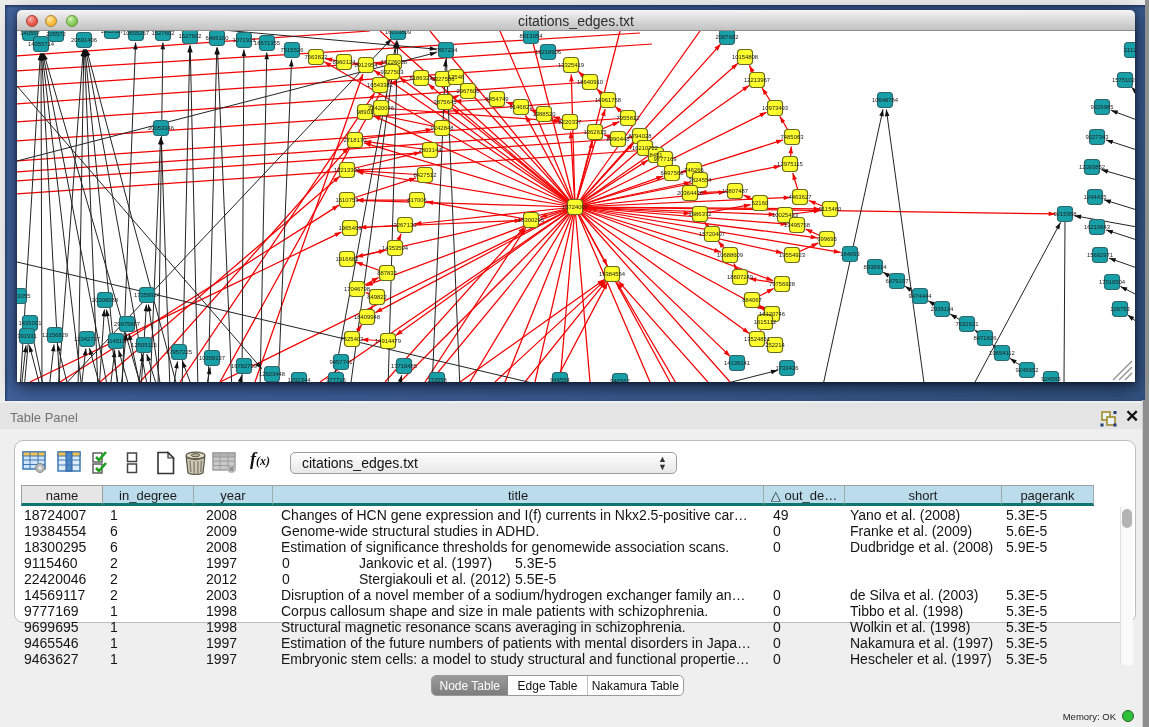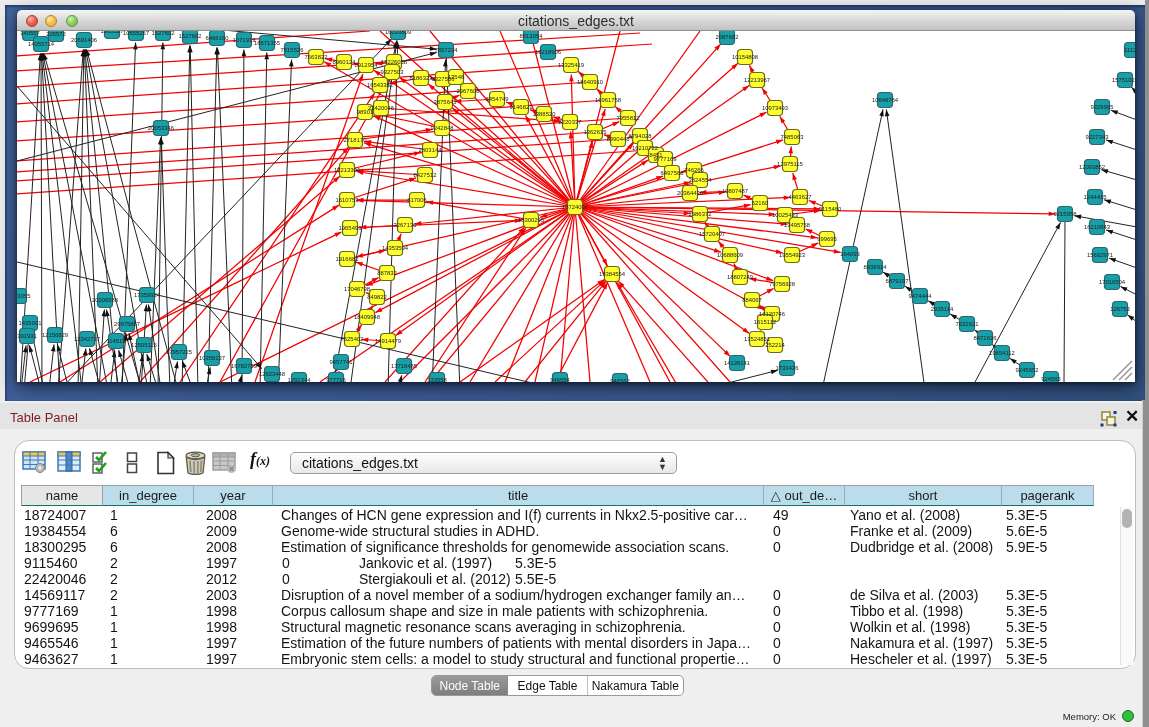--- a/index.html
+++ b/index.html
@@ -8,28 +8,28 @@
 .tbar{position:absolute;left:0;top:0;width:100%;height:21px;border-radius:5px 5px 0 0;background:linear-gradient(#f5f5f5,#dcdcdc 45%,#c2c2c2);border-bottom:1px solid #8e8e8e}
 .tbar .title{position:absolute;width:100%;text-align:center;top:3px;font-size:14px;color:#2c2c2c}
 .tl{position:absolute;top:5px;width:12px;height:12px;border-radius:50%}
 .tl.r{left:9px;background:radial-gradient(circle at 35% 30%,#f9b4ab,#ea5f52 50%,#d9402f);border:1px solid #ac3a2e}
 .tl.y{left:28px;background:radial-gradient(circle at 35% 30%,#fde7a9,#f7bf46 50%,#eba420);border:1px solid #ae812e}
 .tl.g{left:49px;background:radial-gradient(circle at 35% 30%,#d6efb8,#92d268 45%,#5fb53a);border:1px solid #61992f}
 .canvas{position:absolute;left:0;top:21px;width:1118px;height:351px;background:#fff;overflow:hidden}
 .rstrip{position:absolute;left:1145px;top:0;width:4px;height:400px;background:#8f8f8f}
 .panel{position:absolute;left:0;top:401px;width:1142px;height:326px;background:#efefef}
 .phead{position:absolute;left:0;top:2px;width:100%;height:26px;background:#e4e4e4}
-.phead .t{position:absolute;left:10px;top:7px;font-size:13px;color:#7f1d1d}
+.phead .t{position:absolute;left:10px;top:7px;font-size:13px;color:#737373}
 .px{position:absolute;top:3px;font-weight:bold;color:#111}
-.container{position:absolute;left:14px;top:39px;width:1122px;height:229px;background:#fff;border:1px solid #bdbdbd;border-radius:15px}
+.container{position:absolute;left:14px;top:39px;width:1122px;height:183px;background:#fff;border:1px solid #bdbdbd;border-radius:9px}
 .toolbar{position:absolute;left:0;top:0;width:100%;height:42px}
 .combo{position:absolute;left:275px;top:11px;width:387px;height:22px;border:1px solid #9c9c9c;border-radius:5px;background:linear-gradient(#fefefe,#e8e8e8);font-size:14px;color:#111;line-height:21px;padding-left:11px}
 .combo .ar{position:absolute;right:9px;top:2px;font-size:9px;color:#333;line-height:8px}
 .thead{position:absolute;left:6px;top:44px;height:21px;display:flex;font-size:13px;color:#1c1c1c}
-.thead div{border-top:1px solid #9f9f9f;border-bottom:1px solid #0f766e;border-right:1px solid #9aacb5;background:#bbdcea;text-align:center;line-height:20px}
+.thead div{border-top:1px solid #9f9f9f;border-bottom:3px solid #0f766e;border-right:1px solid #9aacb5;background:#bbdcea;text-align:center;line-height:20px}
 .thead .h0{background:#e6e6e6;border-right:1px solid #9f9f9f;border-left:1px solid #9f9f9f}
 .tbody{position:absolute;left:6px;top:66px;width:1115px;height:160px;overflow:hidden;font-size:14px;color:#141414}
 .tr{display:flex;height:16px;line-height:16px;white-space:nowrap}
 .c0{width:82px;padding-left:3px}.c1{width:91px;padding-left:7px}.c2{width:79px;padding-left:12px}
 .c3{width:491px;padding-left:8px;overflow:hidden;white-space:nowrap}.c4{width:81px;padding-left:9px}
 .c5{width:157px;padding-left:5px}.c6{width:92px;padding-left:4px}
 .sbar{position:absolute;left:1105px;top:66px;width:13px;height:158px;background:#fafafa;border-left:1px solid #e0e0e0}
 .sbar .th{position:absolute;left:1px;top:2px;width:10px;height:19px;border-radius:5px;background:#b3b3b3}
 .tabs{position:absolute;left:431px;top:675px;width:253px;height:21px;border:1px solid #9a9a9a;border-radius:5px;background:#fff;display:flex;font-size:12px;overflow:hidden}
 .tabs div{line-height:20px;text-align:center}

